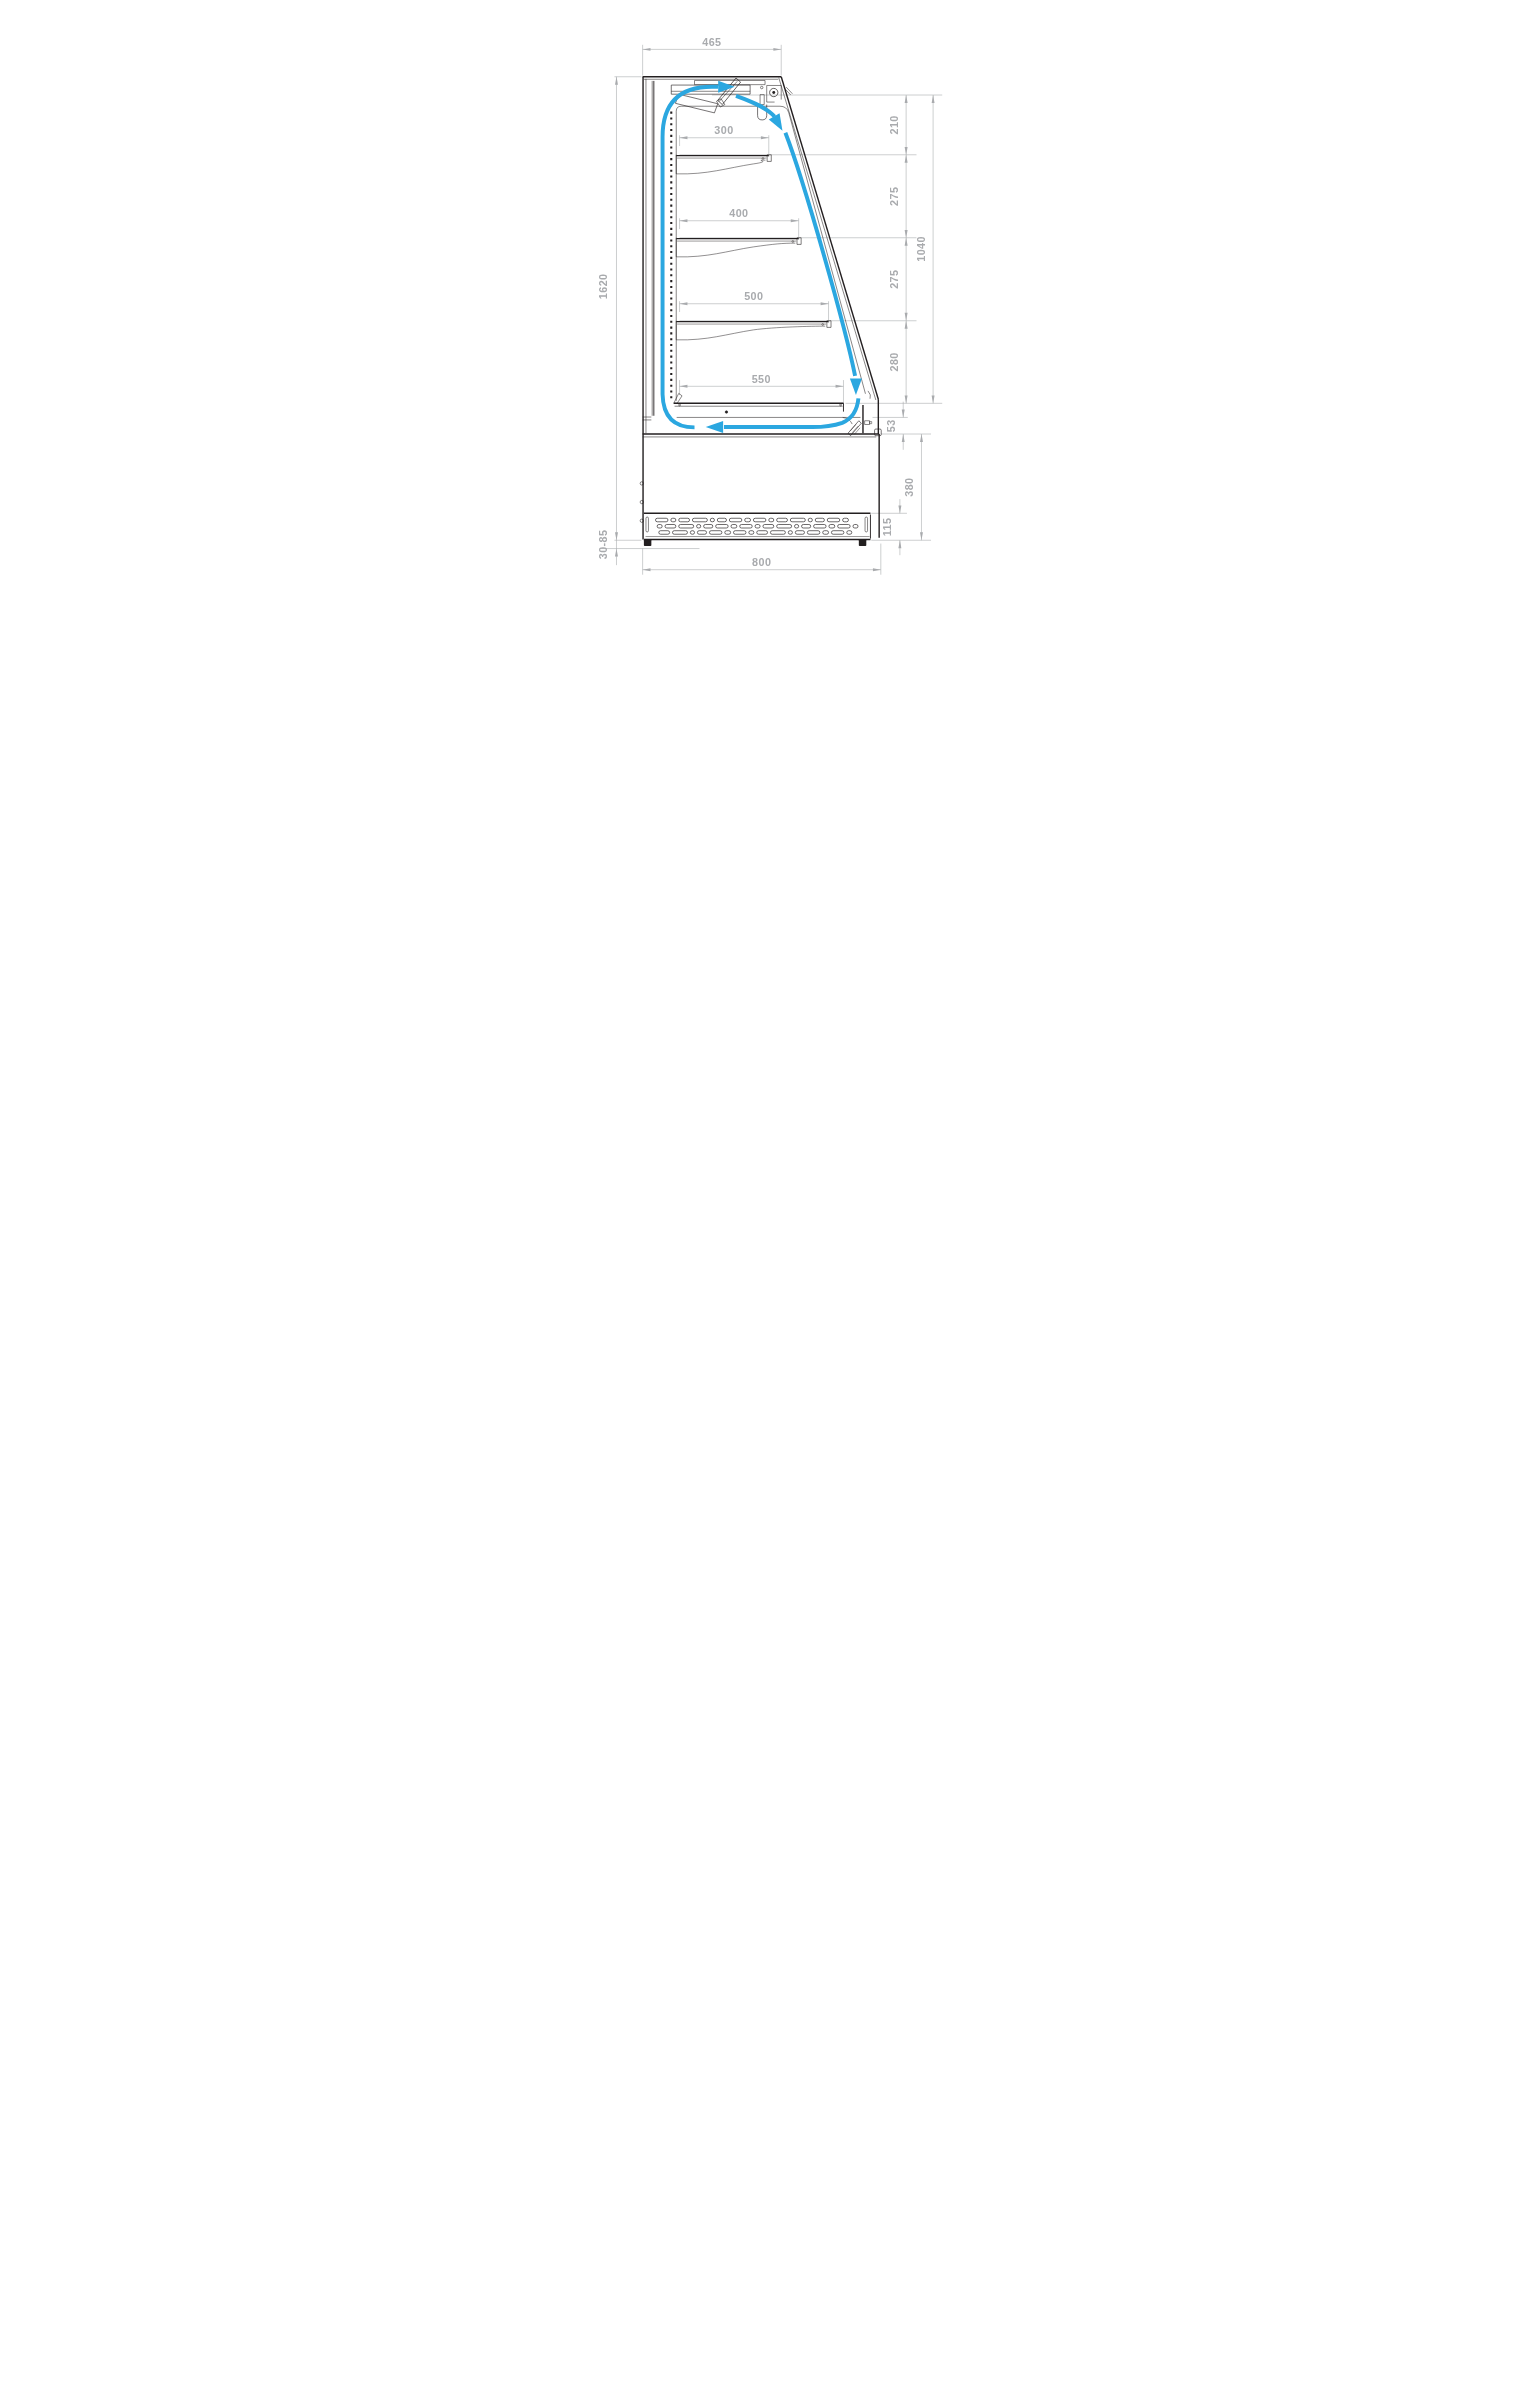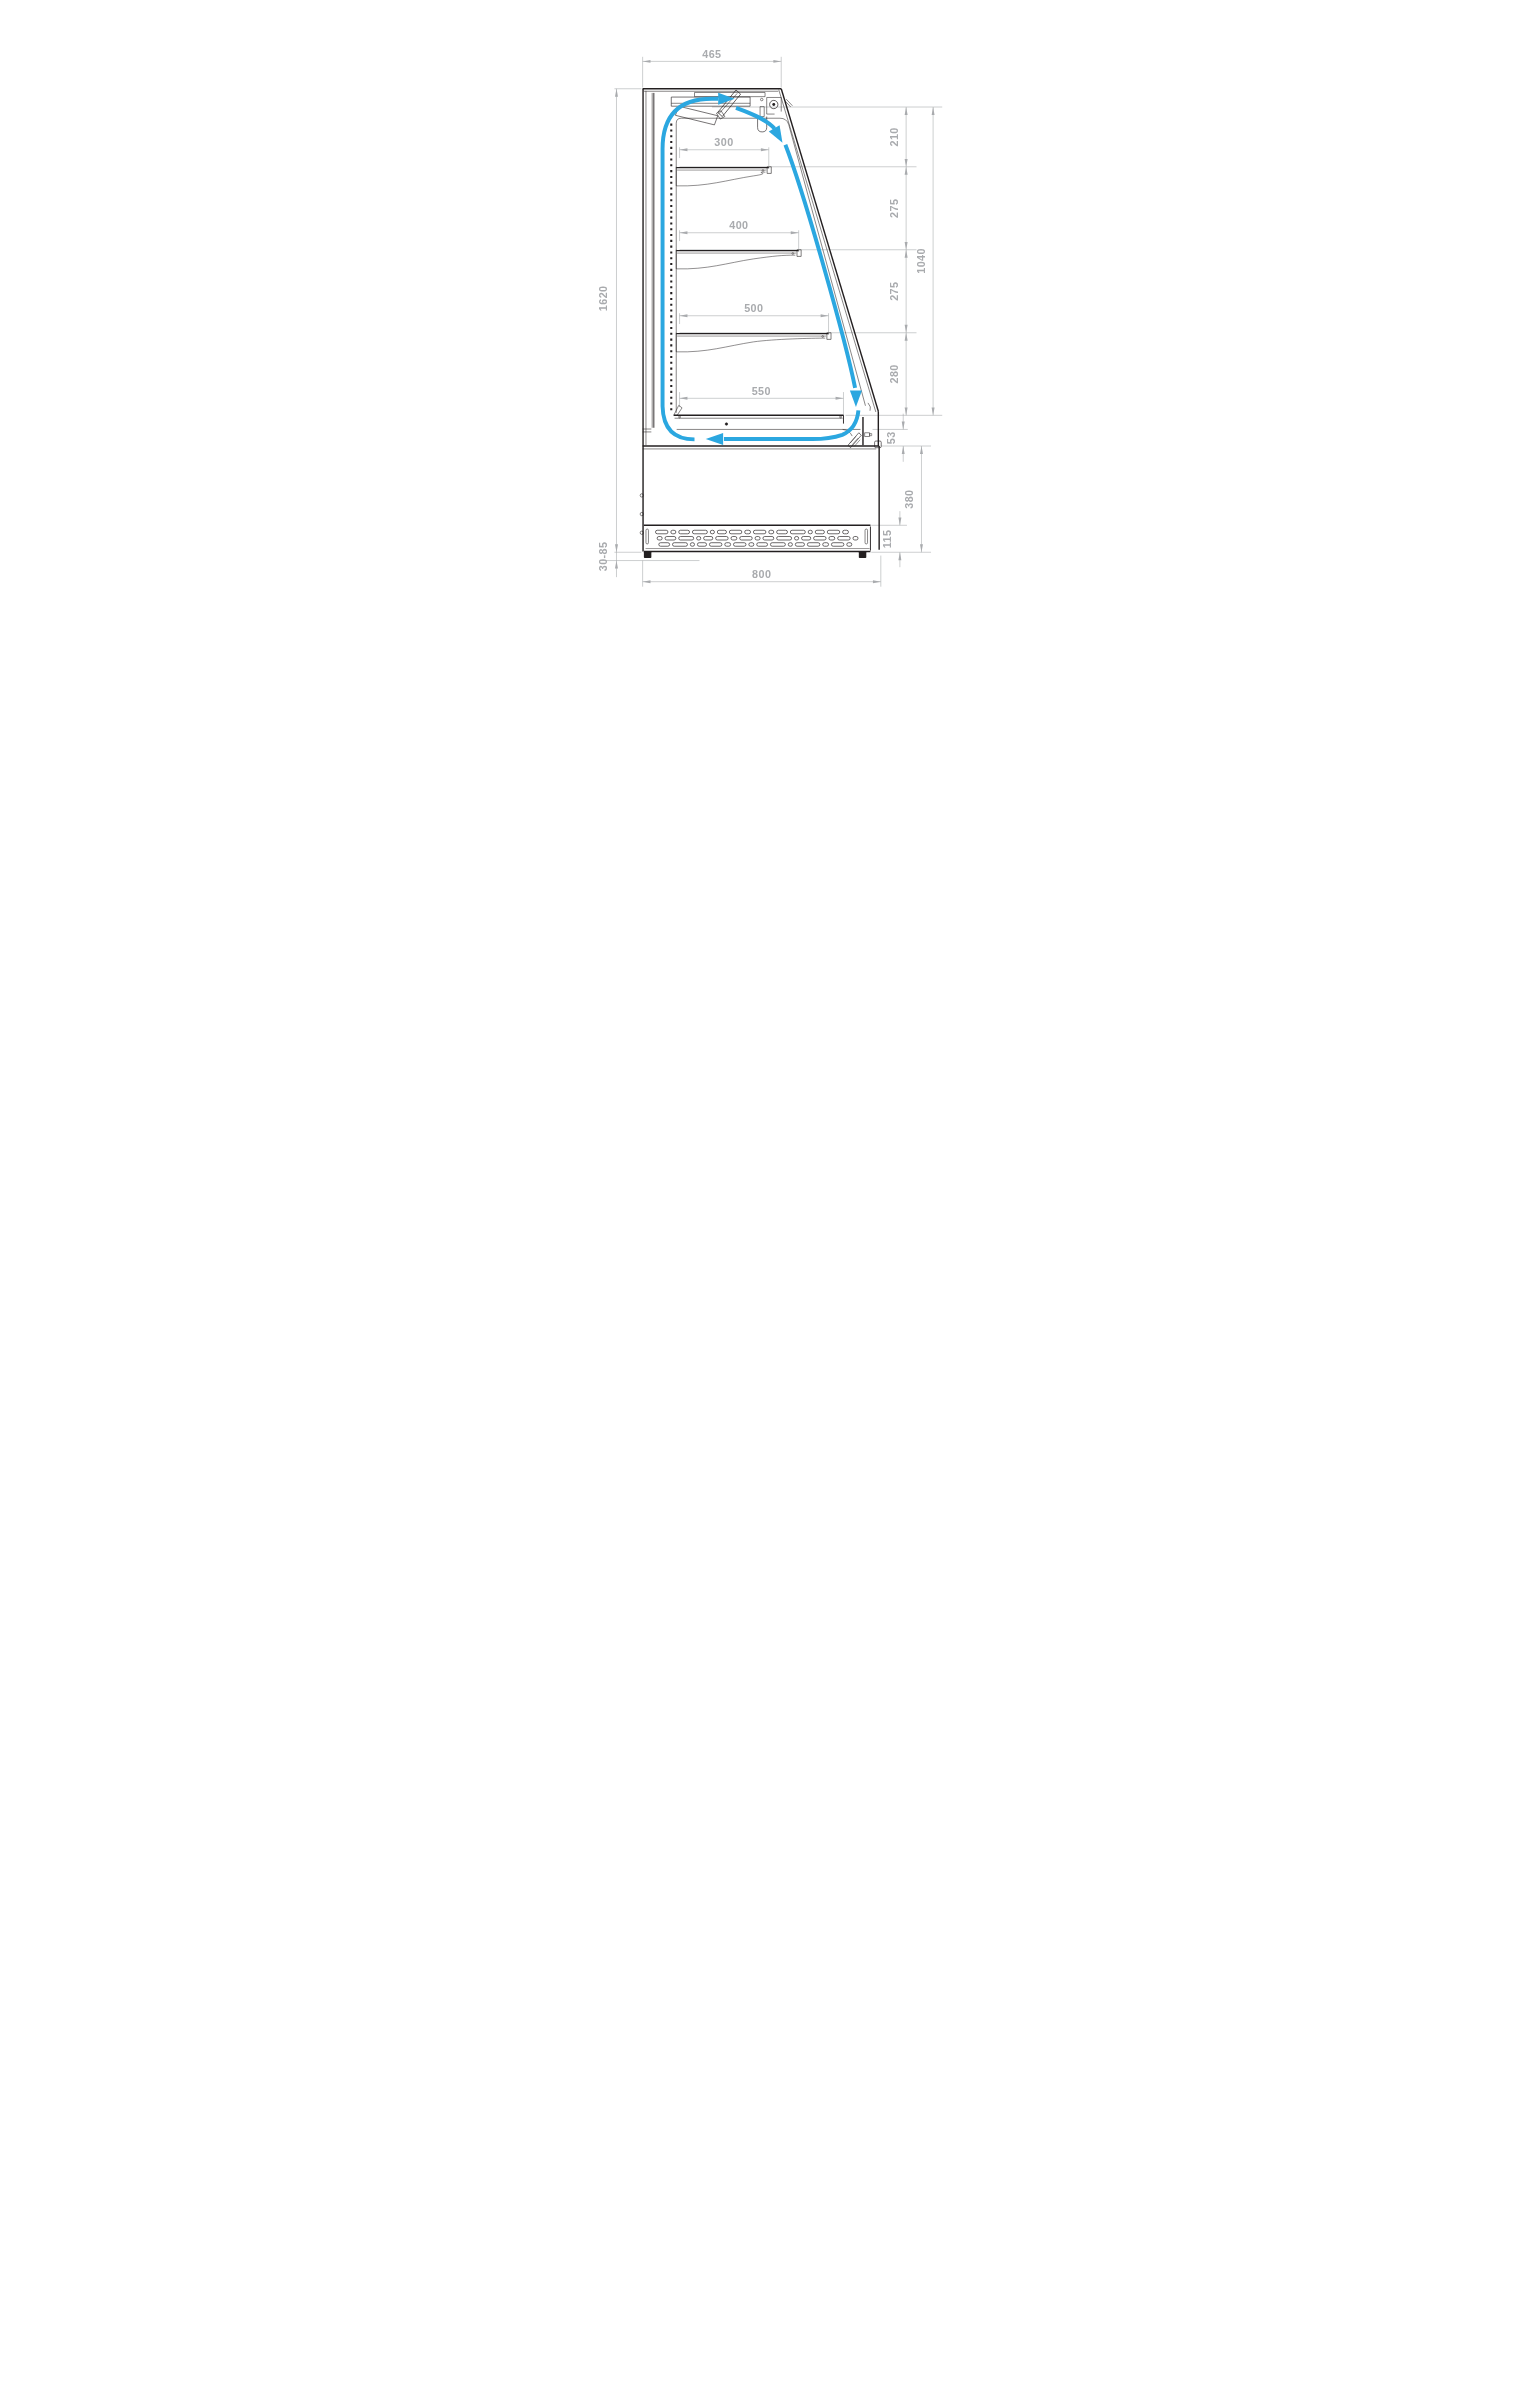--- a/index.html
+++ b/index.html
@@ -1,18 +1,18 @@
 <!DOCTYPE html>
 <html style="--line-color: #231F20; --dim-color: #A9ABAE; --flow-color: #2BA7E0;font-size:8.9px"><head>
 <meta charset="utf-8">
 <style>
   html,body{margin:0;padding:0;background:#ffffff;}
   .stage{
     width:383px;               
-    margin:12px auto;
+    margin:0 auto;
     font-family:"Liberation Sans", sans-serif;
   }
   svg{display:block;width:100%;height:auto;}
   .dim-text{
     font-family:"Liberation Sans", sans-serif;
     font-size:26px;
     font-weight:600;
     letter-spacing:1px;
     fill:var(--dim-color);
   }

